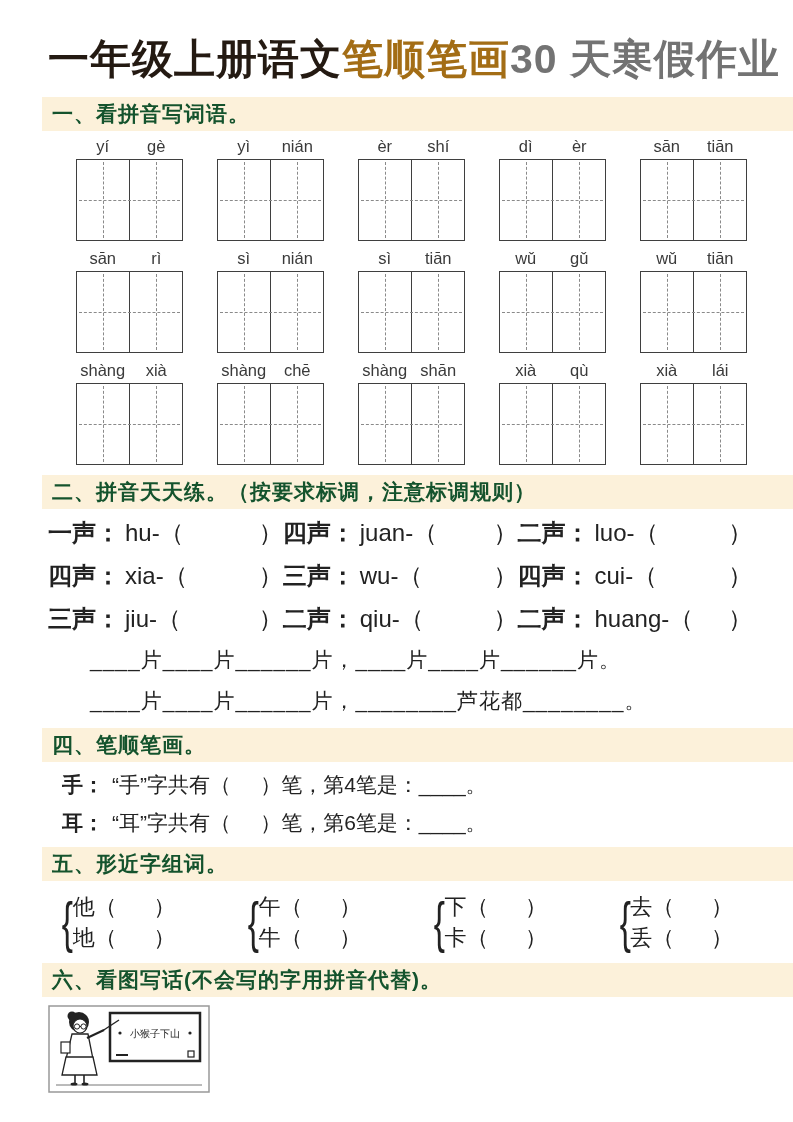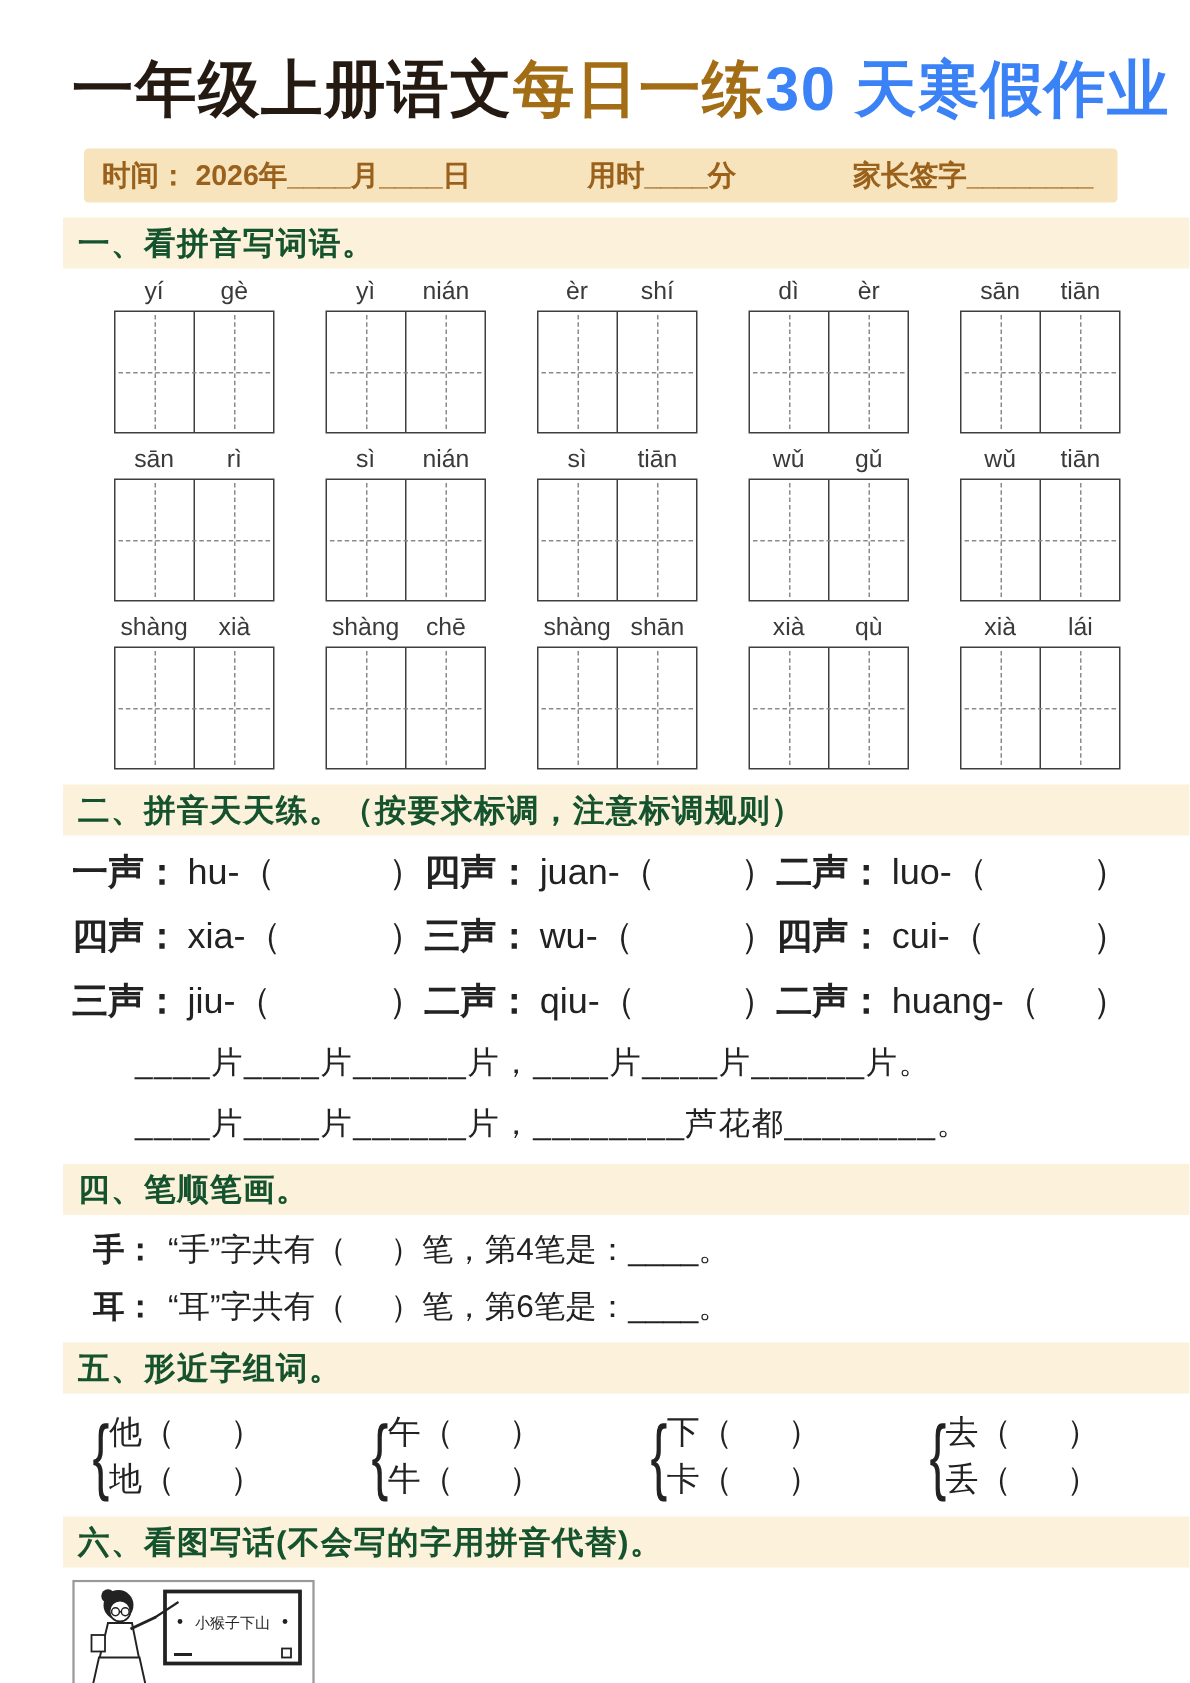--- a/index.html
+++ b/index.html
@@ -3,21 +3,21 @@
 <meta charset="utf-8">
 <style>
   html,body{margin:0;padding:0;}
   body{
     width:793px;height:1122px;background:#ffffff;overflow:hidden;
     font-family:"Liberation Sans","DejaVu Sans",sans-serif;color:#222;
   }
   .title{margin:32px 36px 0 48px;font-size:41px;font-weight:900;letter-spacing:1px;white-space:nowrap;}
   .t-black{color:#241a12;}
   .t-gold{color:#a36d15;}
-  .t-red{color:#3b82f6;}
+  .t-red{color:#737373;}
 
   .meta-strip{margin:12px 48px 0 56px;background:#f7e4bd;border-radius:3px;
     padding:5px 16px 5px 12px;display:flex;justify-content:space-between;
     color:#9a611c;font-weight:bold;font-size:19px;}
 
   .sec-head{margin:10px 0 0 42px;background:#fcf1da;padding:3px 10px;
     font-size:21px;font-weight:bold;color:#14532d;letter-spacing:1px;}
 
   .grid-wrap{margin:6px 46px 0 52px;}
   .pinyin-grid-row{display:flex;justify-content:space-between;margin-bottom:8px;}
@@ -49,27 +49,22 @@
   .brace-row{font-size:22px;line-height:31px;white-space:nowrap;}
 
   .s6-content{display:flex;margin:8px 48px 0 48px;align-items:flex-start;}
   .pic-box{flex:0 0 162px;}
 </style>
 </head>
 <body>
 
 <div>
 
-  <h1 class="title"><span class="t-black">一年级上册语文</span><span class="t-gold">每日一练</span><span class="t-red">30 天寒假作业</span></h1>
-
-  <div class="meta-strip">
-    <span>时间： 2026年____月____日</span>
-    <span>用时____分</span>
-    <span>家长签字________</span>
-  </div>
+  <h1 class="title"><span class="t-black">一年级上册语文</span><span class="t-gold">笔顺笔画</span><span class="t-red">30 天寒假作业</span></h1>
+
 
   <div class="sec-head">一、看拼音写词语。</div>
   <div class="grid-wrap" id="pinyin-rows">
       <div class="pinyin-grid-row">
         <div class="word-block">
           <div class="pinyin-labels">
             <span>yí</span>
             <span>gè</span>
           </div>
           <div class="gridbox">

